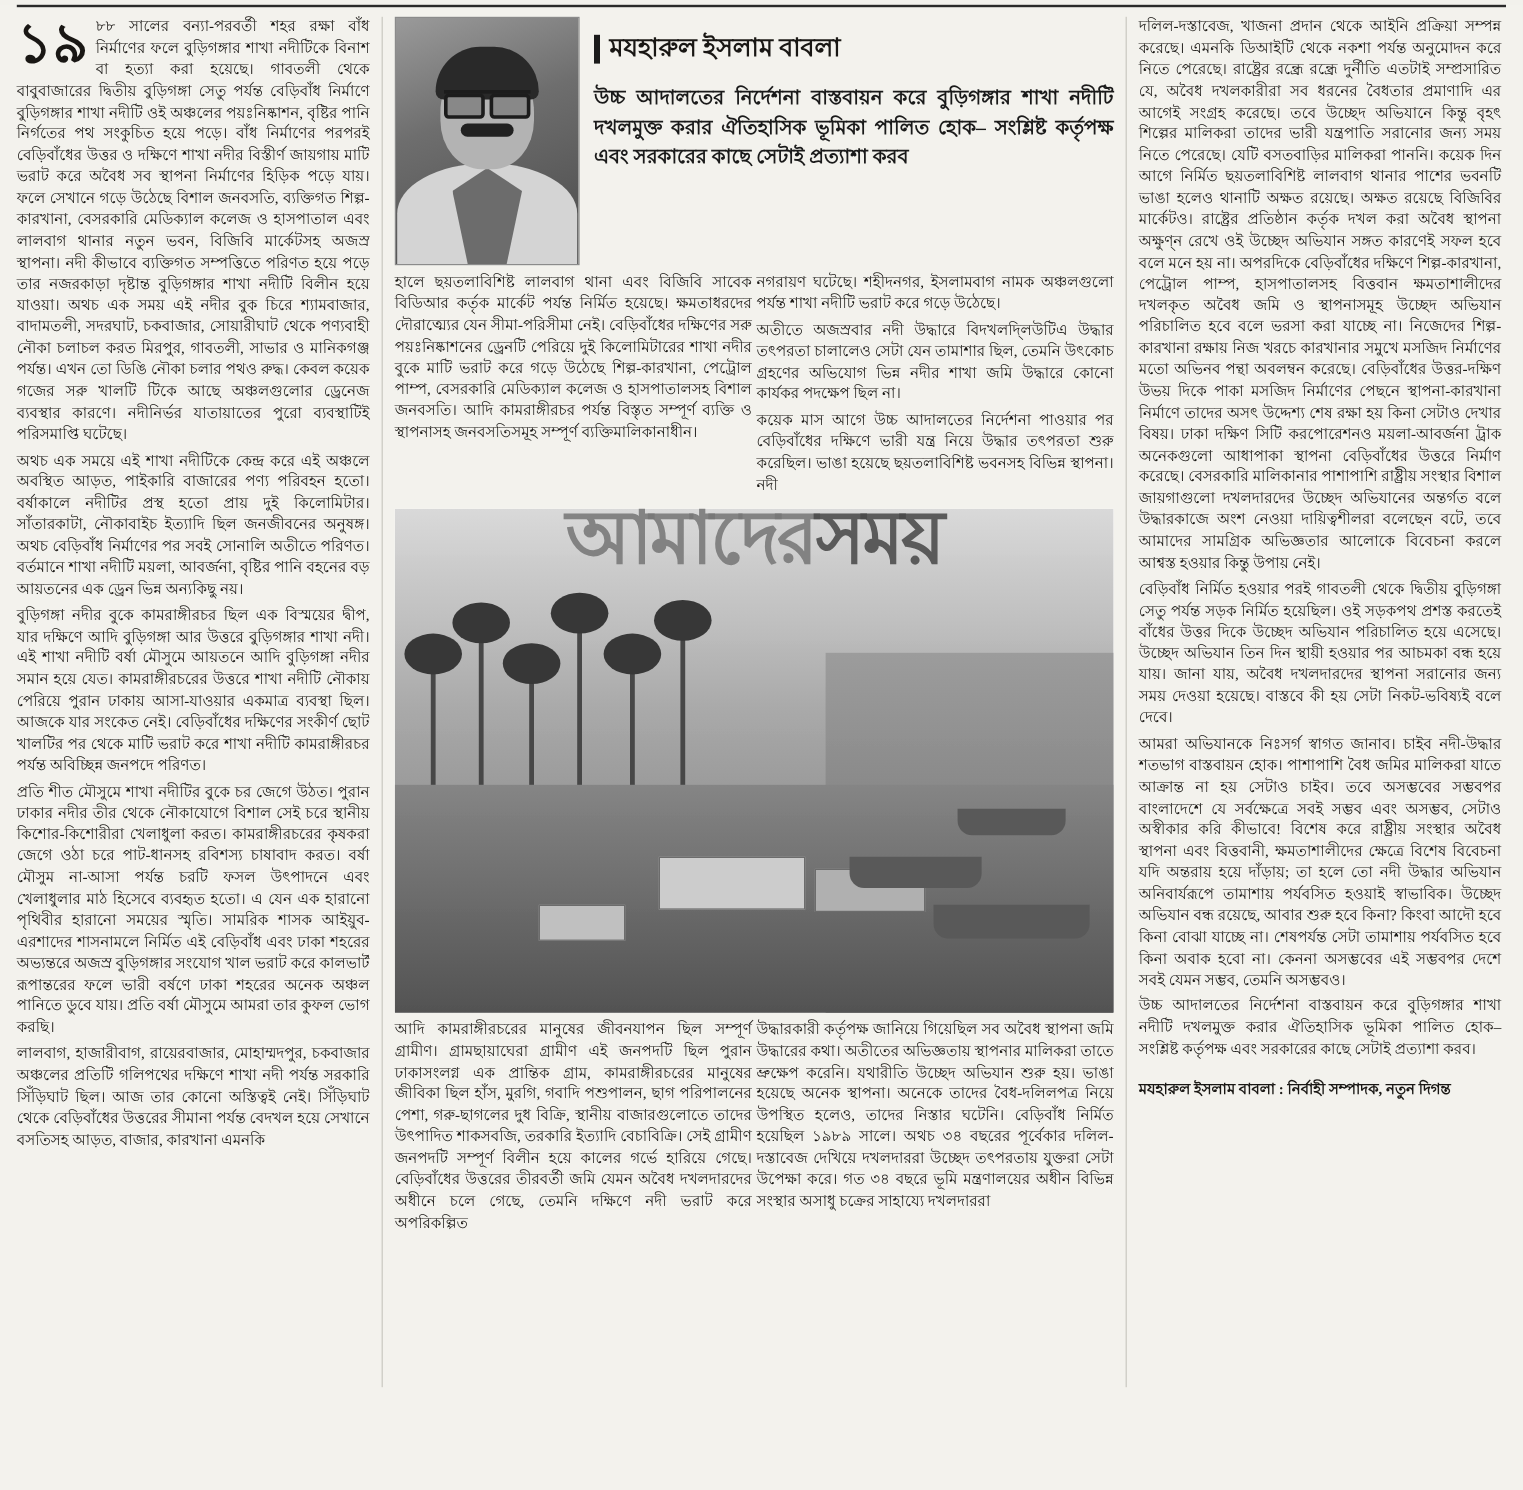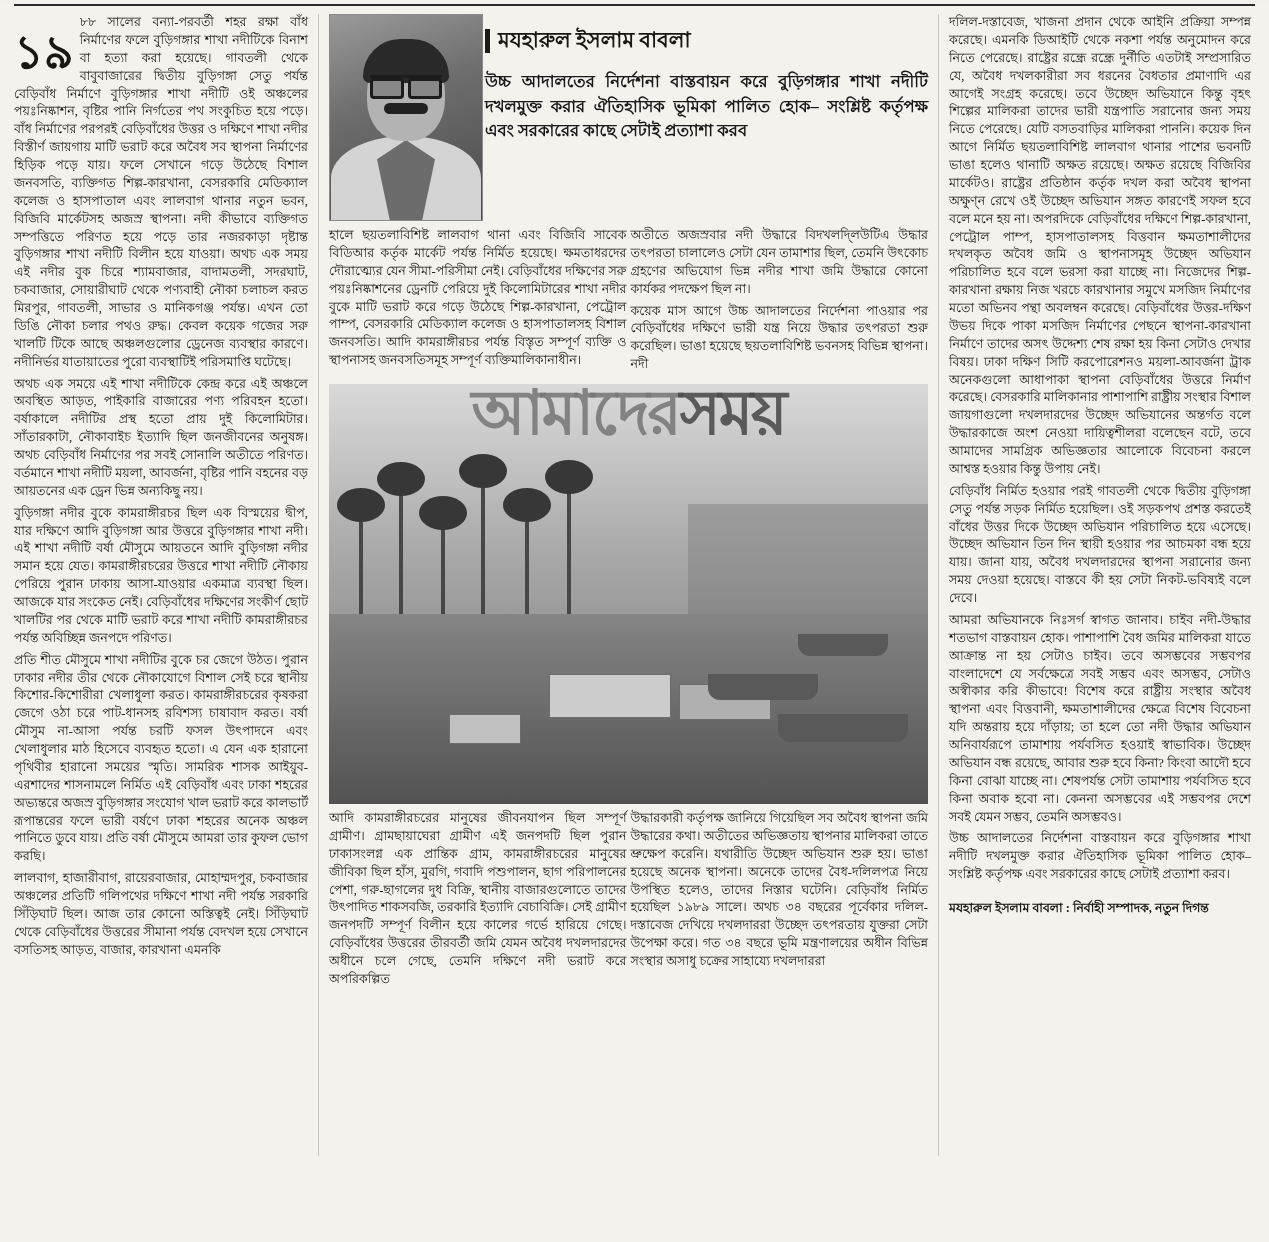--- a/index.html
+++ b/index.html
@@ -48,27 +48,27 @@
   }
   .col.c1{width:305px;padding-right:10px;border-right:1px solid #c9c7c0;}
   .col.c2{width:620px;padding:0 10px;border-right:1px solid #c9c7c0;}
   .col.c3{width:312px;padding-left:10px;}
   p{margin:0 0 4px 0;}
   .dropcap{
     float:left;
     font-size:46px;
     line-height:0.82;
     font-weight:bold;
-    margin:20px 6px 0 0;
+    margin:4px 6px 0 0;
     font-family:"Liberation Serif", serif;
   }
   
   .top-block{
     display:flex;
-    gap:2px;
+    gap:12px;
     margin-bottom:6px;
   }
   .photo{
     width:152px;height:205px;
     background:linear-gradient(160deg,#9a9a96 0%,#6e6e6a 40%,#4a4a47 100%);
     position:relative;
     overflow:hidden;
     flex:0 0 auto;
     border:1px solid #8b8b86;
     filter:grayscale(1);
@@ -132,20 +132,21 @@
   .subcol{width:50%;font-size:12.6px;line-height:1.42;text-align:justify;}
   
   .photo-main{
     position:relative;
     margin:6px 0 6px 0;
     width:100%;
     height:420px;
     background:#fef9c3;
     overflow:hidden;
     filter:grayscale(1) contrast(1.05);
+    font-family:Liberation Mono, monospace;
   }
   .ph-sky{position:absolute;inset:0;background:linear-gradient(180deg,#d5d5d2 0%,#bdbdb9 22%,#a7a7a3 40%,#8e8e8a 70%,#787874 100%);}
   .ph-river{position:absolute;right:0;top:120px;width:40%;height:300px;background:linear-gradient(180deg,#9b9b97,#6d6d69);}
   .ph-trees{position:absolute;left:0;top:40px;width:46%;height:240px;}
   .tree{position:absolute;bottom:0;width:4px;background:#4a4a46;}
   .tree:before{
     content:"";position:absolute;top:-26px;left:-22px;width:48px;height:34px;
     border-radius:50%;background:#3b3b37;
   }
   .ph-bank{position:absolute;left:0;bottom:0;width:100%;height:190px;background:linear-gradient(180deg,#85857f,#55554f);}
@@ -200,20 +201,21 @@
           </div>
           <div class="standfirst">উচ্চ আদালতের নির্দেশনা বাস্তবায়ন করে বুড়িগঙ্গার শাখা নদীটি দখলমুক্ত করার ঐতিহাসিক ভূমিকা পালিত হোক– সংশ্লিষ্ট কর্তৃপক্ষ এবং সরকারের কাছে সেটাই প্রত্যাশা করব</div>
         </div>
       </div>
 
       <div class="subcols">
         <div class="subcol">
           <p>হালে ছয়তলাবিশিষ্ট লালবাগ থানা এবং বিজিবি সাবেক বিডিআর কর্তৃক মার্কেট পর্যন্ত নির্মিত হয়েছে। ক্ষমতাধরদের দৌরাত্ম্যের যেন সীমা-পরিসীমা নেই। বেড়িবাঁধের দক্ষিণের সরু পয়ঃনিষ্কাশনের ড্রেনটি পেরিয়ে দুই কিলোমিটারের শাখা নদীর বুকে মাটি ভরাট করে গড়ে উঠেছে শিল্প-কারখানা, পেট্রোল পাম্প, বেসরকারি মেডিক্যাল কলেজ ও হাসপাতালসহ বিশাল জনবসতি। আদি কামরাঙ্গীরচর পর্যন্ত বিস্তৃত সম্পূর্ণ ব্যক্তি ও স্থাপনাসহ জনবসতিসমূহ সম্পূর্ণ ব্যক্তিমালিকানাধীন।</p>
         </div>
         <div class="subcol">
+          <p>নগরায়ণ ঘটেছে। শহীদনগর, ইসলামবাগ নামক অঞ্চলগুলো পর্যন্ত শাখা নদীটি ভরাট করে গড়ে উঠেছে।</p>
           <p>অতীতে অজস্রবার নদী উদ্ধারে বিদখলদ্লিউটিএ উদ্ধার তৎপরতা চালালেও সেটা যেন তামাশার ছিল, তেমনি উৎকোচ গ্রহণের অভিযোগ ভিন্ন নদীর শাখা জমি উদ্ধারে কোনো কার্যকর পদক্ষেপ ছিল না।</p>
           <p>কয়েক মাস আগে উচ্চ আদালতের নির্দেশনা পাওয়ার পর বেড়িবাঁধের দক্ষিণে ভারী যন্ত্র নিয়ে উদ্ধার তৎপরতা শুরু করেছিল। ভাঙা হয়েছে ছয়তলাবিশিষ্ট ভবনসহ বিভিন্ন স্থাপনা। নদী</p>
         </div>
       </div>
 
       <div class="photo-main">
         <div class="ph-sky"></div>
         <div class="ph-river"></div>
         <div class="ph-trees">
           <div class="tree" style="left:30px;height:150px;"></div>

